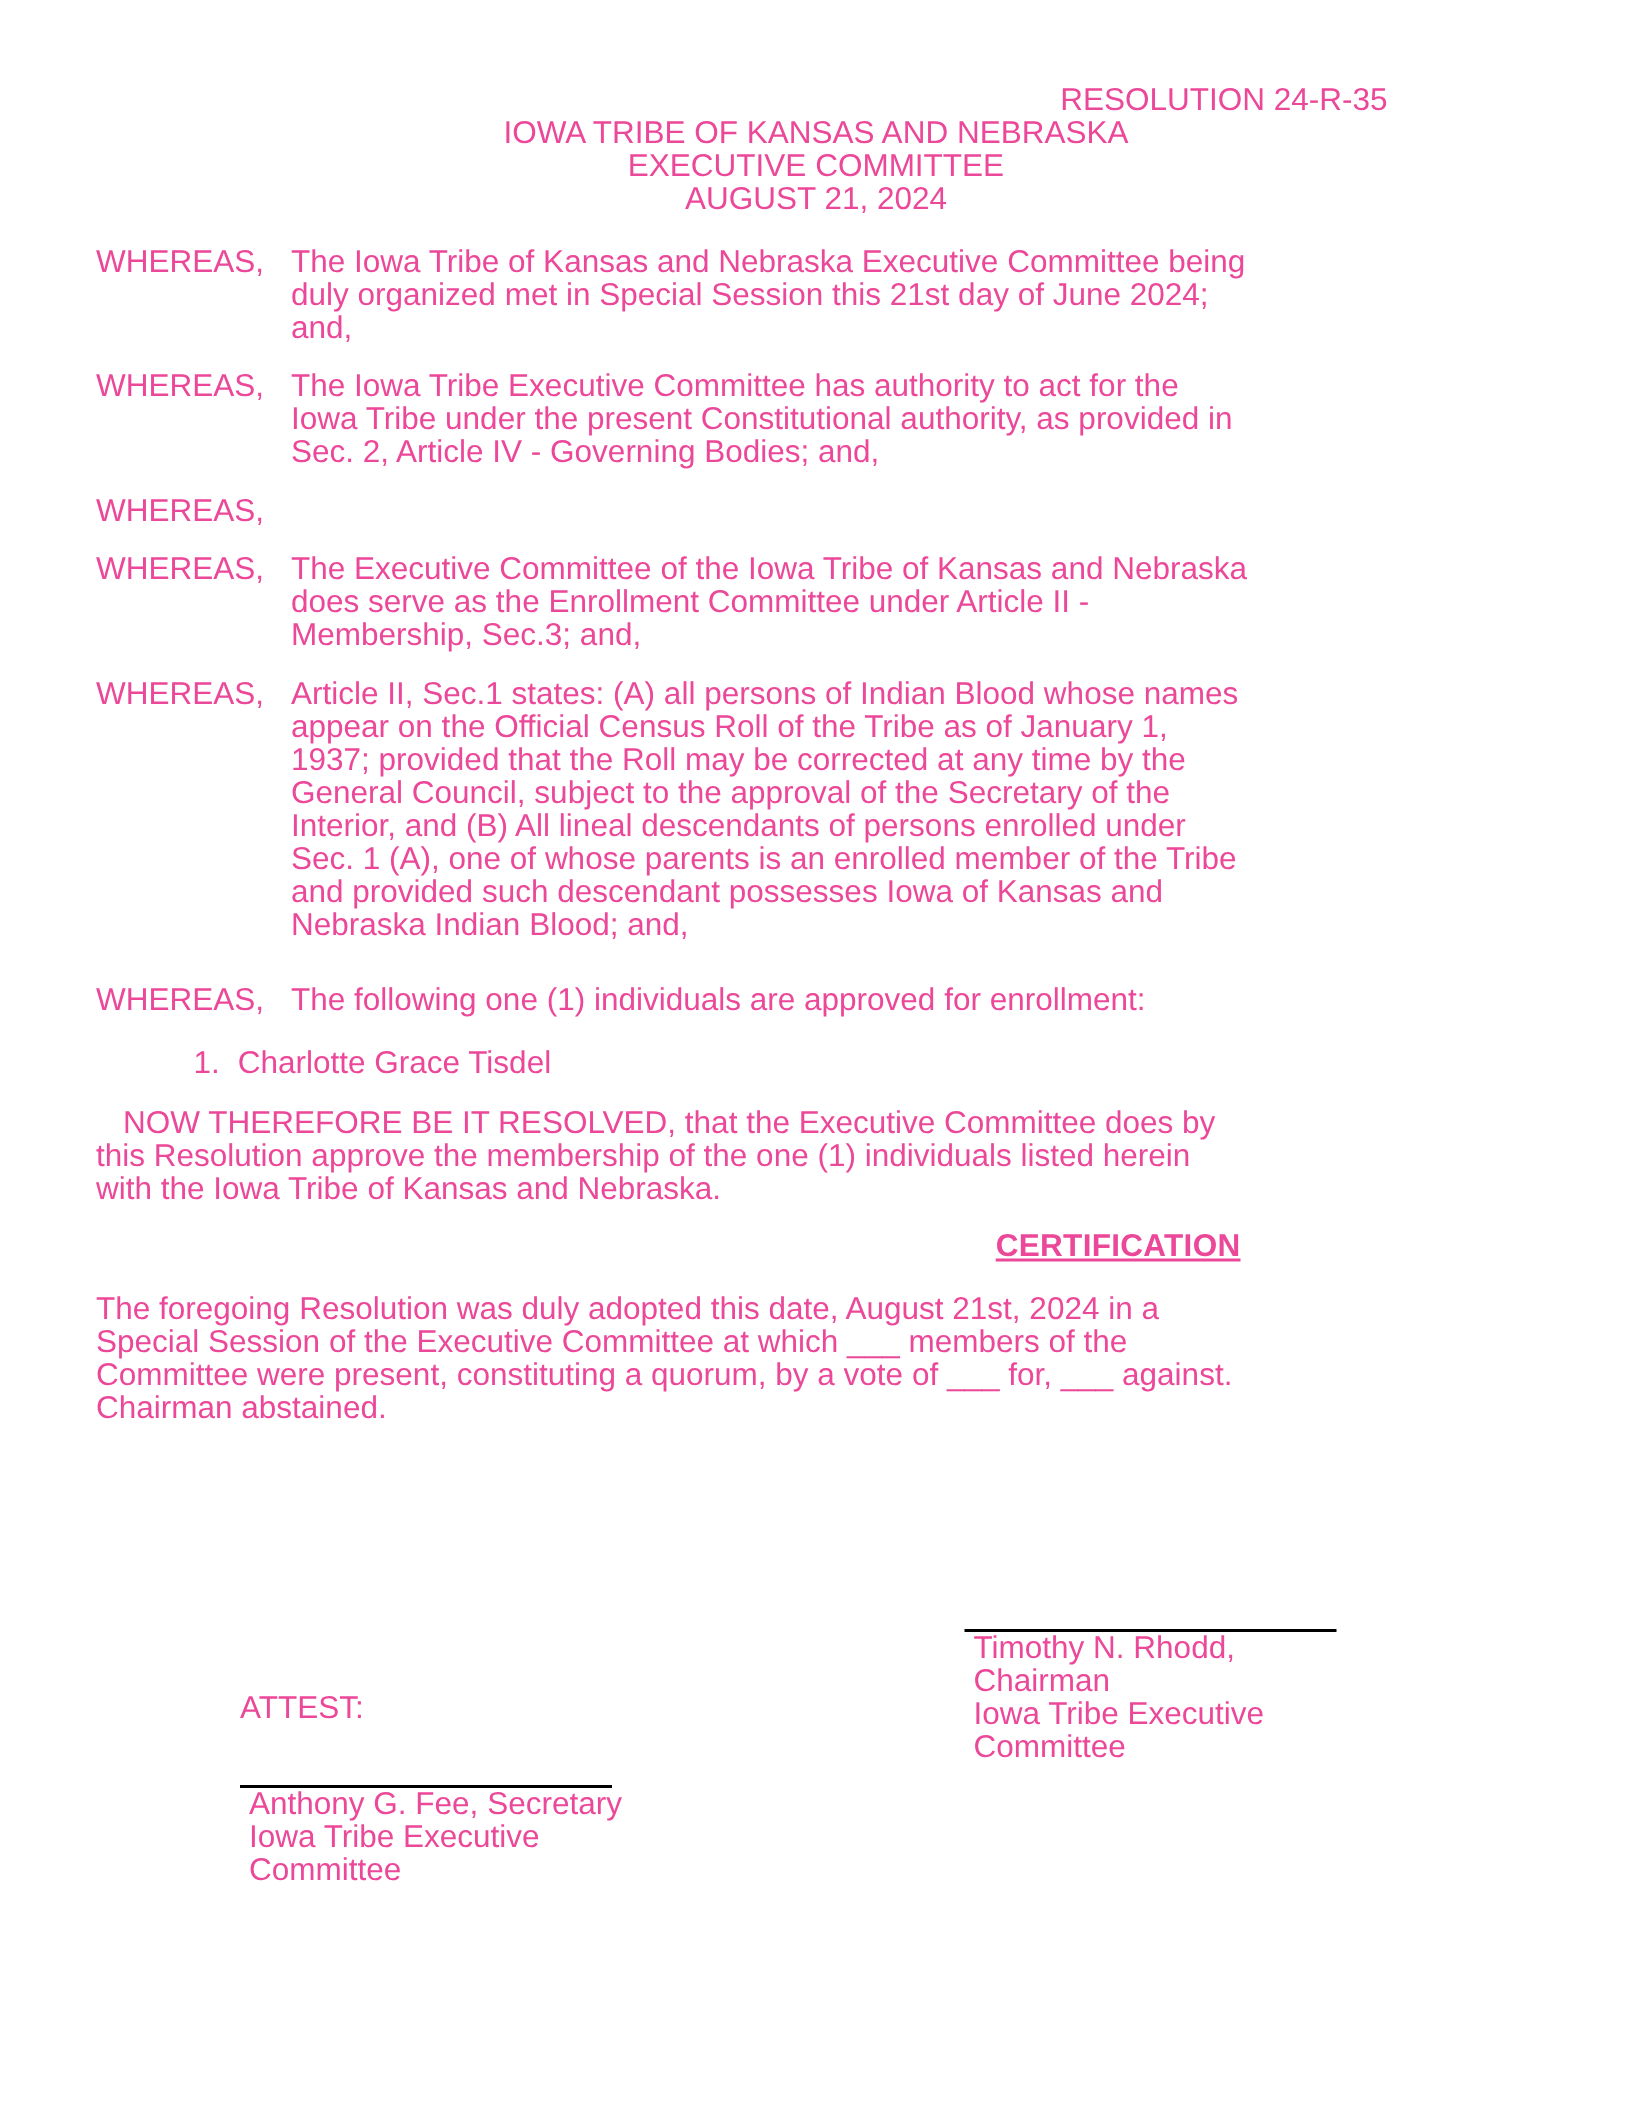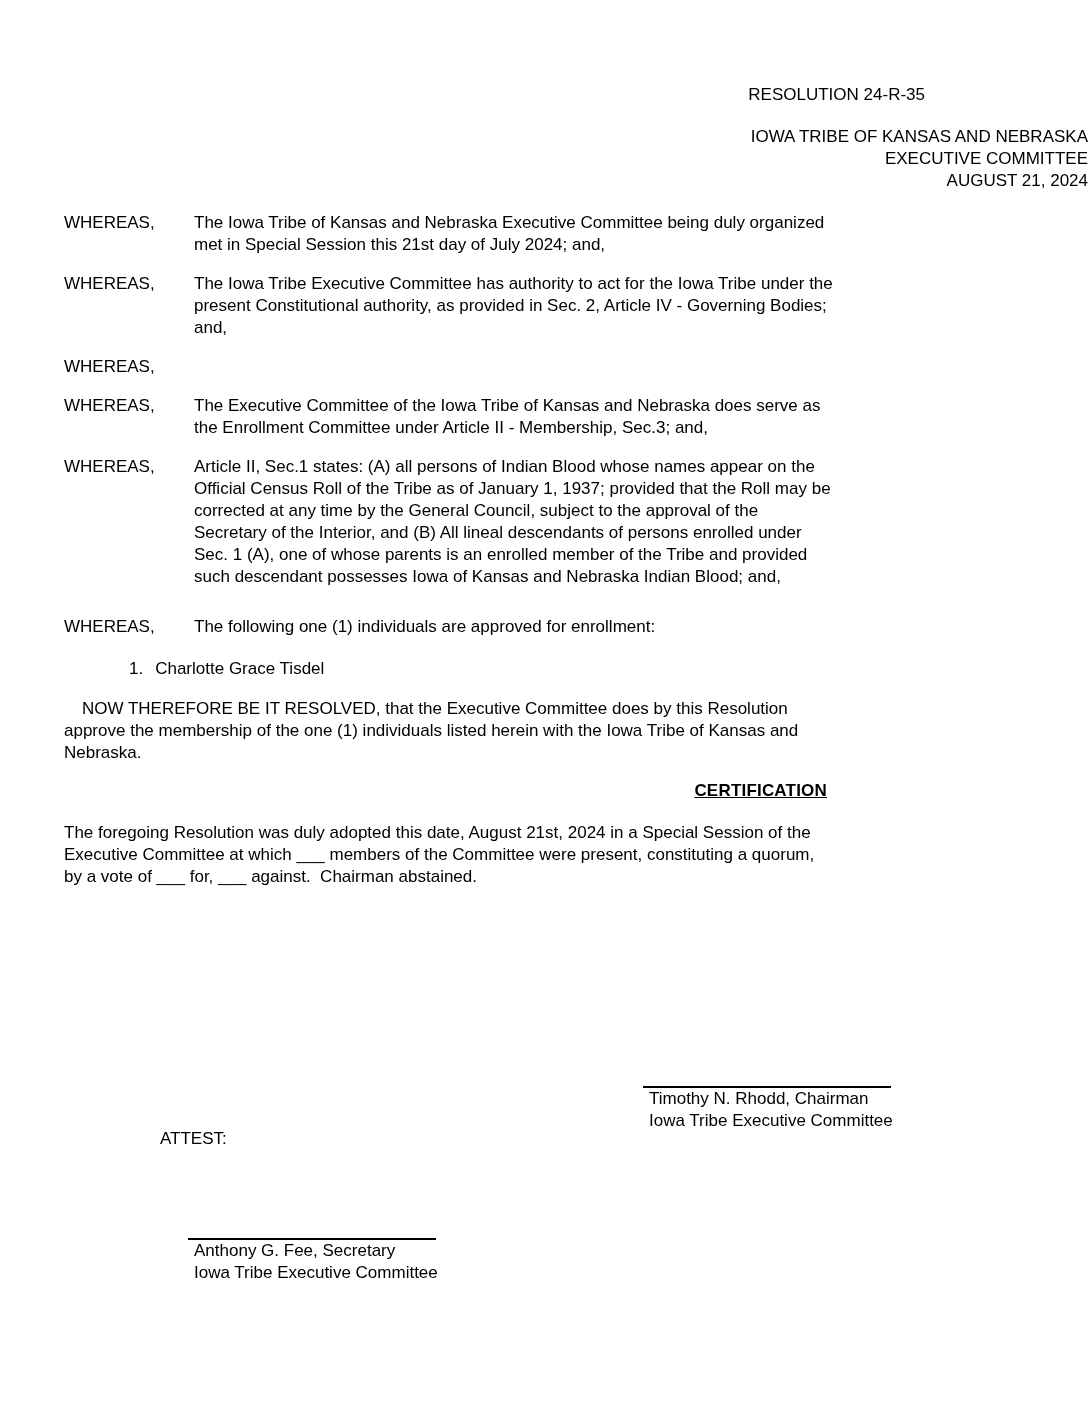--- a/index.html
+++ b/index.html
@@ -6,35 +6,34 @@
     margin: 0;
     padding: 0;
     background: #e8e8e8;
   }
   .page {
     position: relative;
     width: 1088px;
     height: 1408px;
     margin: 0 auto;
     background: #ffffff;
-    color: #000000;
+    color: #ec4899;
     font-family: "Liberation Sans", "DejaVu Sans", sans-serif;
-    font-size: 17px;
+    font-size: 21px;
     line-height: 22px;
     box-sizing: border-box;
-    padding-top: 84px;
+    padding-top: 56px;
     overflow: hidden;
   }
   .res-num {
     text-align: right;
     padding-right: 163px;
   }
   .title-block {
-    margin-top: 20px;
-    text-align: right;
+    text-align: center;
   }
   .content {
     margin-left: 64px;
     width: 763px;
   }
   .clause {
     display: flex;
     align-items: flex-start;
   }
   .clause .label {
@@ -63,21 +62,21 @@
     font-weight: bold;
     text-decoration: underline;
     letter-spacing: 0.2px;
   }
   .cert-para {
     margin-top: 20px;
     white-space: pre-wrap;
   }
   .sig-block { position: absolute; }
   .sig-chairman { left: 643px; top: 1072px; width: 260px; }
-  .sig-secretary { left: 160px; top: 1224px; width: 260px; margin-left: 28px; }
+  .sig-secretary { left: 160px; top: 1176px; width: 260px; }
   .sig-line {
     height: 14px;
     width: 248px;
     border-bottom: 2px solid #000;
   }
   .sig-name, .sig-org { padding-left: 6px; }
   .attest { position: absolute; left: 160px; top: 1128px; text-align: center; }
 </style>
 </head>
 <body>
@@ -89,21 +88,21 @@
   <div class="title-block">
     <div>IOWA TRIBE OF KANSAS AND NEBRASKA</div>
     <div>EXECUTIVE COMMITTEE</div>
     <div>AUGUST 21, 2024</div>
   </div>
 
   <div class="content">
 
     <div class="clause gap-first">
       <div class="label">WHEREAS,</div>
-      <div class="body">The Iowa Tribe of Kansas and Nebraska Executive Committee being duly organized met in Special Session this 21st day of July 2024; and,</div>
+      <div class="body">The Iowa Tribe of Kansas and Nebraska Executive Committee being duly organized met in Special Session this 21st day of June 2024; and,</div>
     </div>
 
     <div class="clause gap-std">
       <div class="label">WHEREAS,</div>
       <div class="body">The Iowa Tribe Executive Committee has authority to act for the Iowa Tribe under the present Constitutional authority, as provided in Sec. 2, Article IV - Governing Bodies; and,</div>
     </div>
 
     <div class="clause gap-std">
       <div class="label">WHEREAS,</div>
     </div>

